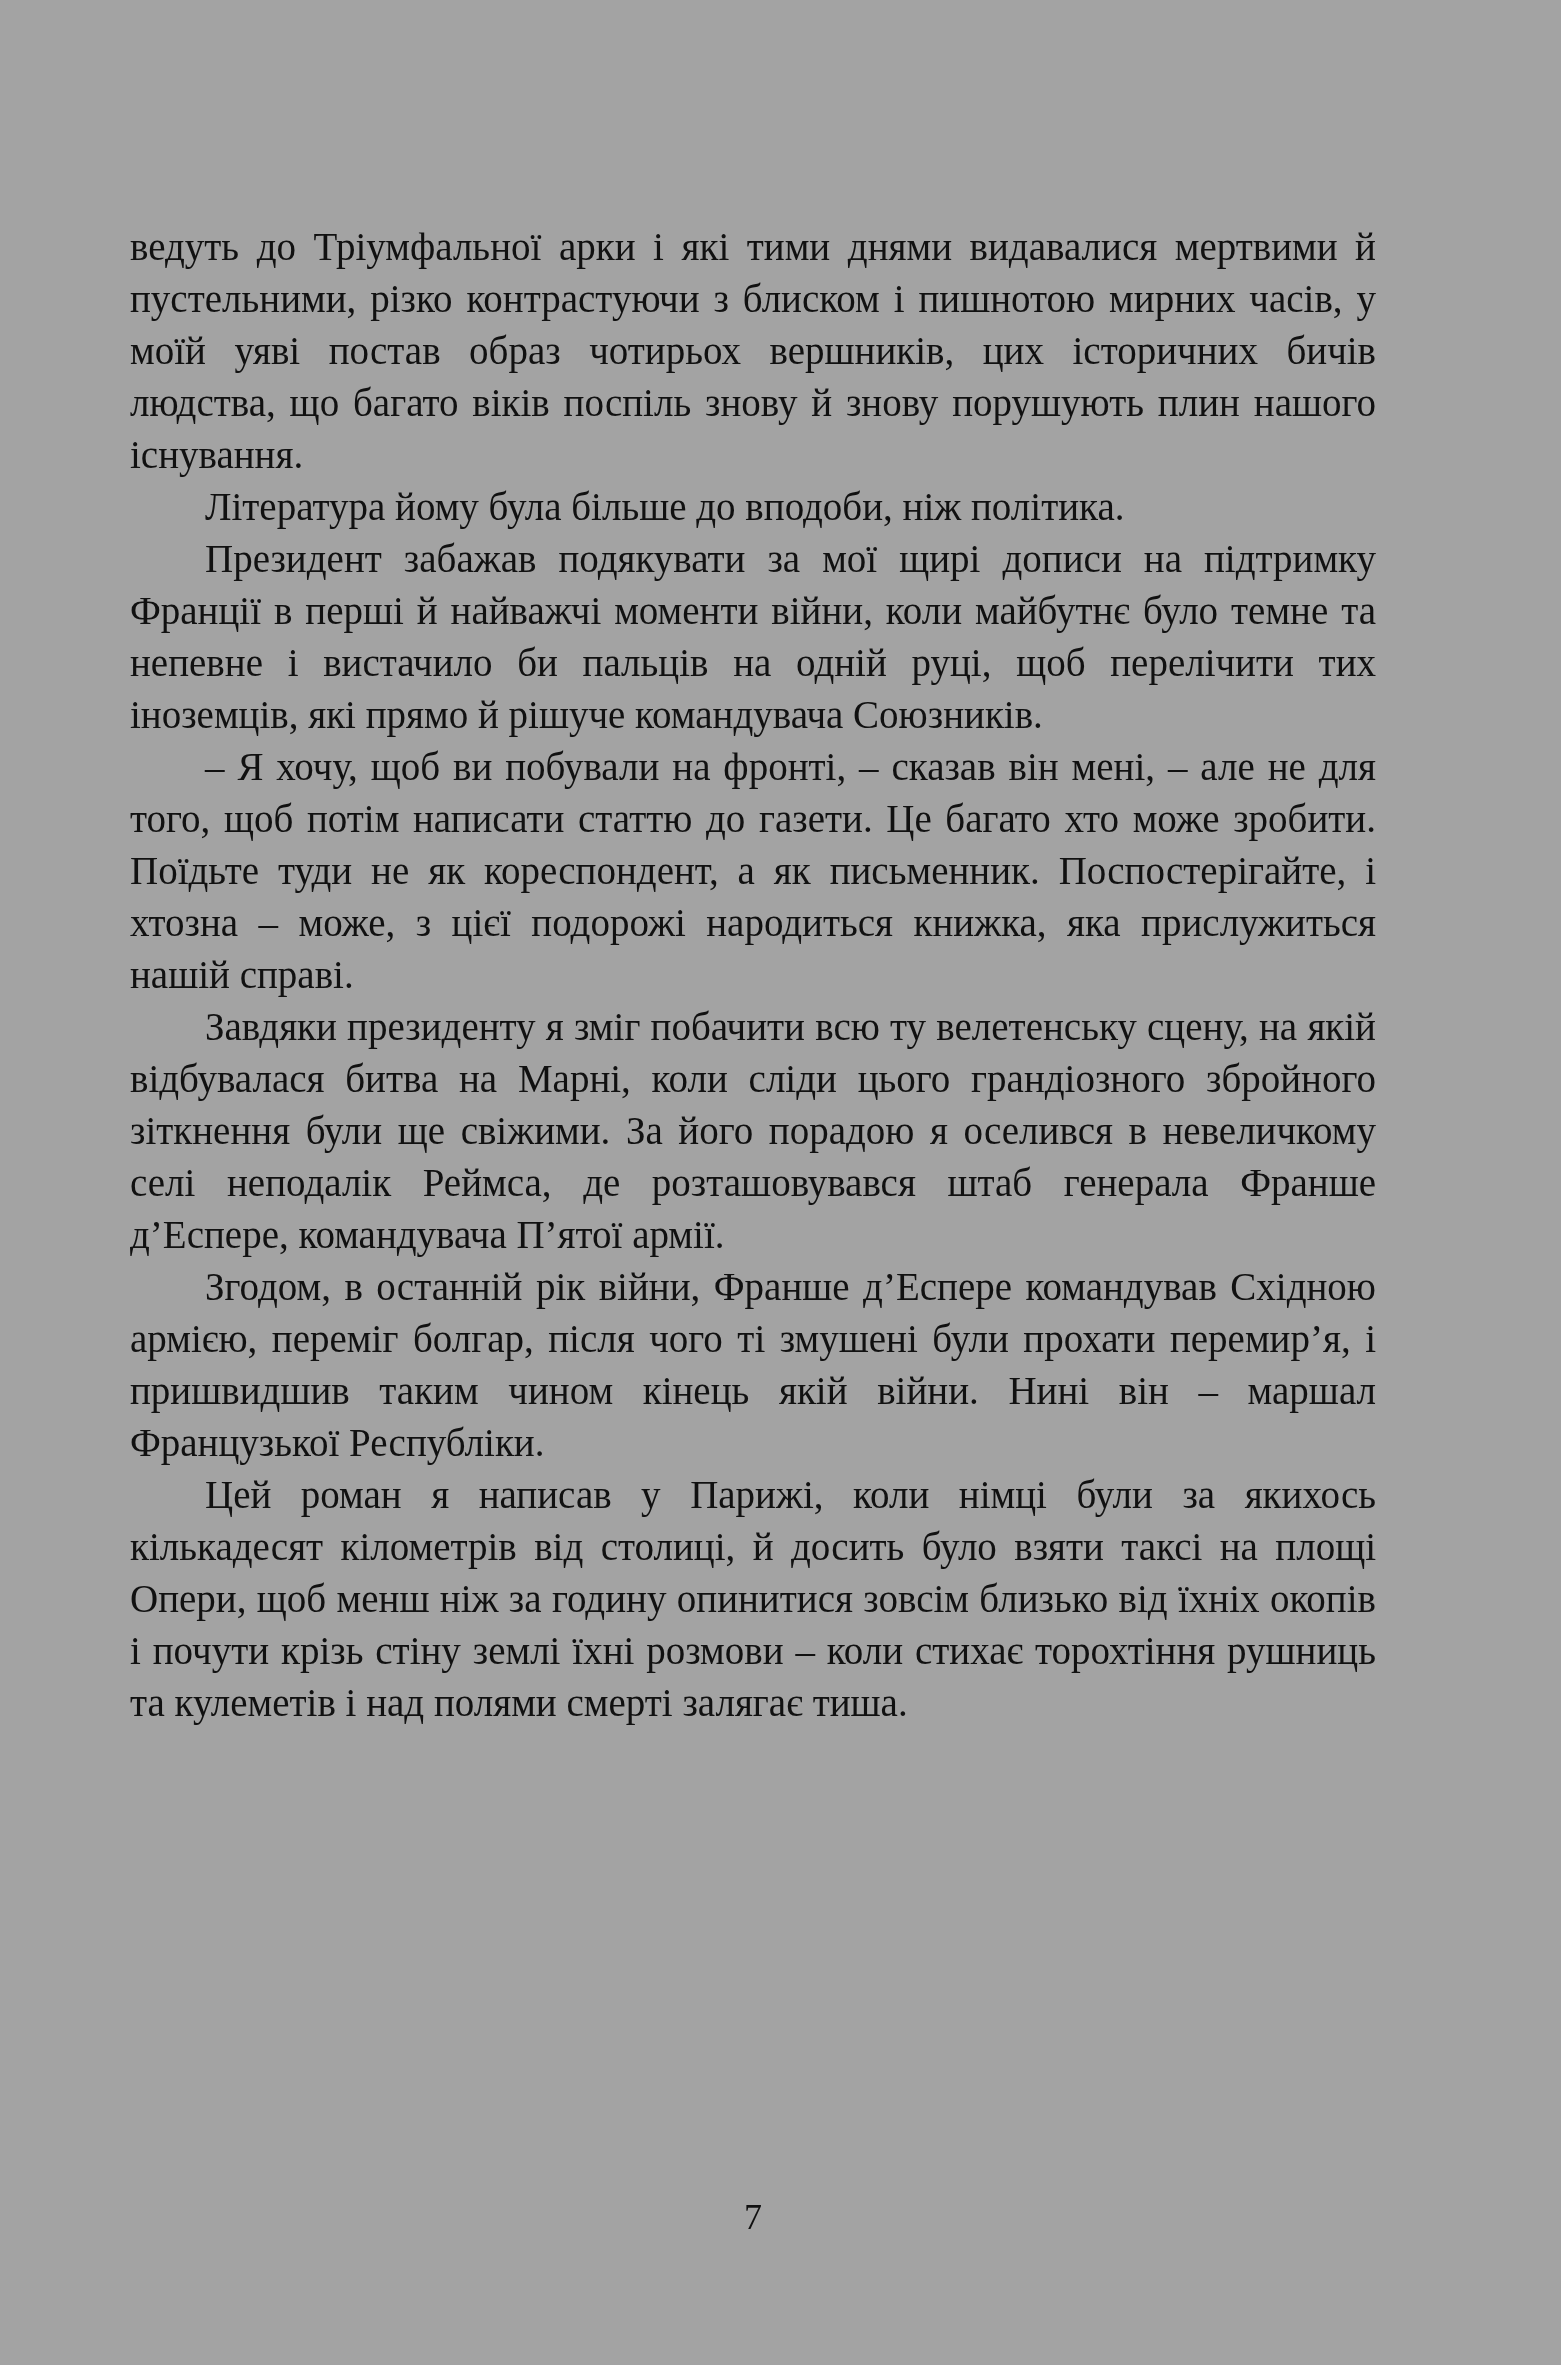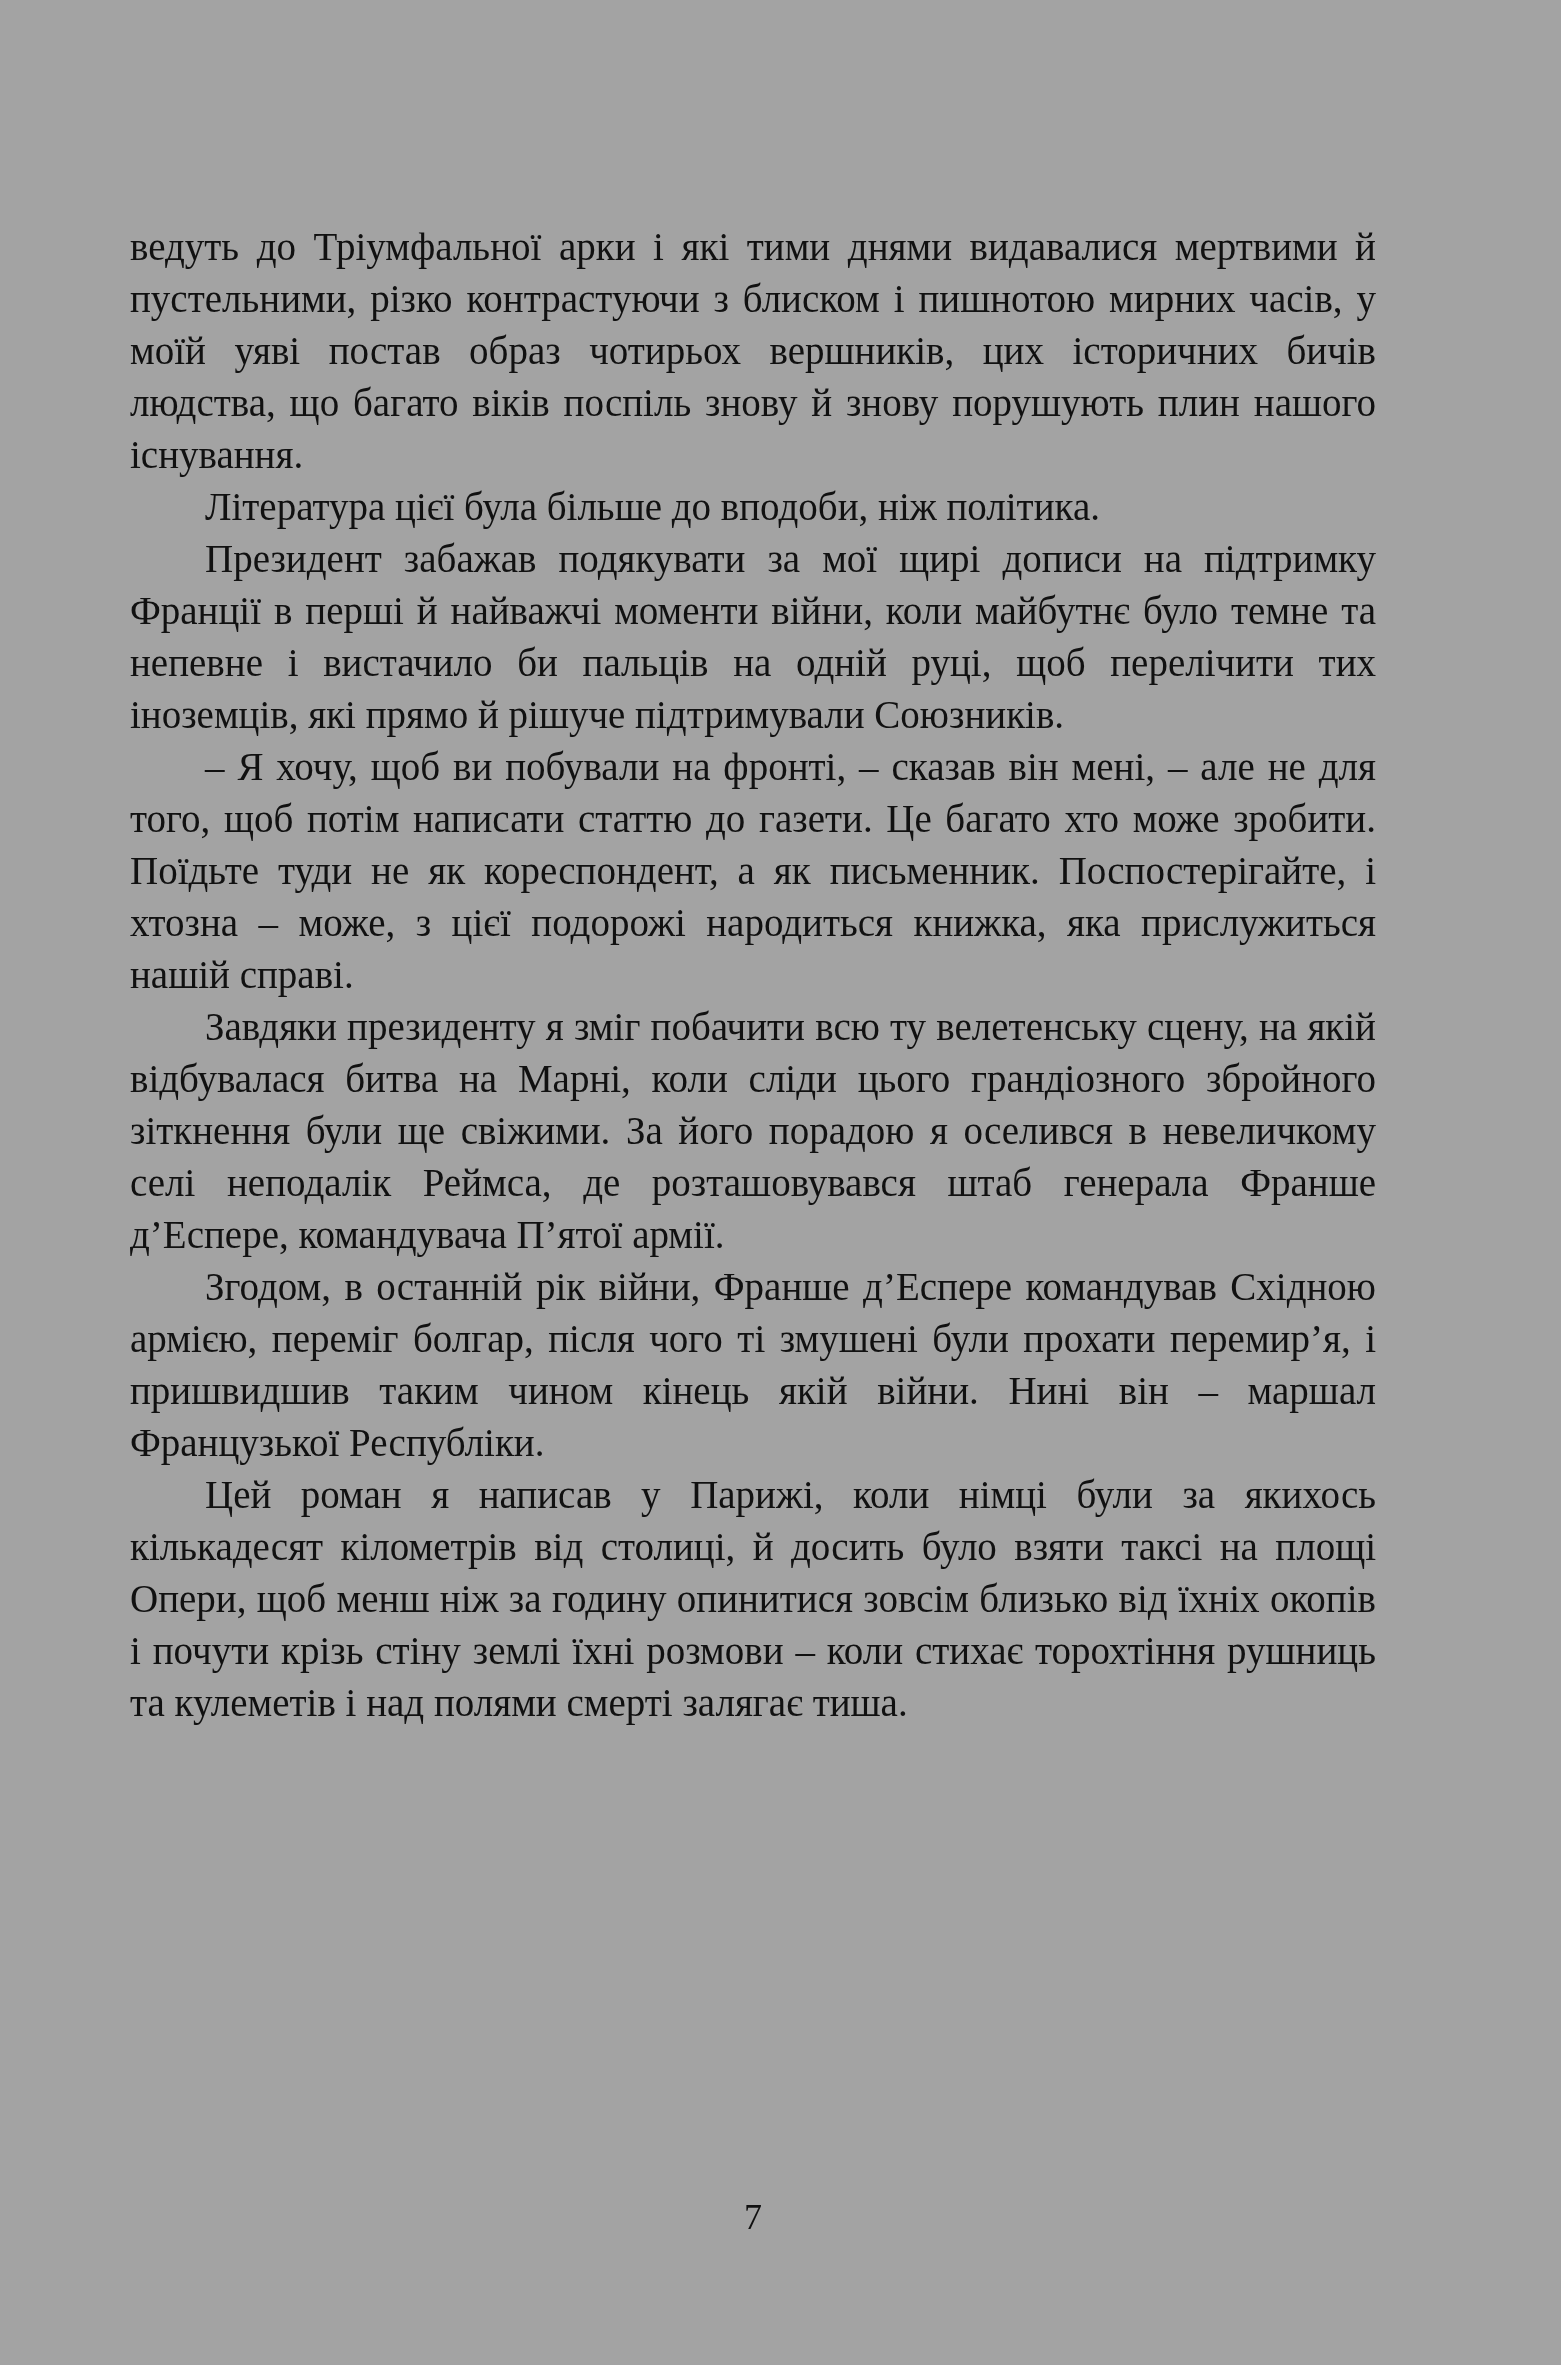--- a/index.html
+++ b/index.html
@@ -45,22 +45,22 @@
     font-size: 36px;
     color: #111111;
   }
 </style>
 </head>
 <body style="background: rgb(255, 255, 255);">
 
 <div class="page" style="background: #a3a3a3;">
   <div class="text-block" style="color: rgb(17, 17, 17);">
     <p class="no-indent">ведуть до Тріумфальної арки і які тими днями видавалися мертвими й пустельними, різко контрастуючи з блиском і пишнотою мирних часів, у моїй уяві постав образ чотирьох вершників, цих історичних бичів людства, що багато віків поспіль знову й знову порушують плин нашого існування.</p>
-    <p>Література цієї була більше до вподоби, ніж політика.</p>
-    <p>Президент забажав подякувати за мої щирі дописи на підтримку Франції в перші й найважчі моменти війни, коли майбутнє було темне та непевне і вистачило би пальців на одній руці, щоб перелічити тих іноземців, які прямо й рішуче підтримували Союзників.</p>
+    <p>Література йому була більше до вподоби, ніж політика.</p>
+    <p>Президент забажав подякувати за мої щирі дописи на підтримку Франції в перші й найважчі моменти війни, коли майбутнє було темне та непевне і вистачило би пальців на одній руці, щоб перелічити тих іноземців, які прямо й рішуче командувача Союзників.</p>
     <p>– Я хочу, щоб ви побували на фронті, – сказав він мені, – але не для того, щоб потім написати статтю до газети. Це багато хто може зробити. Поїдьте туди не як кореспондент, а як письменник. Поспостерігайте, і хтозна – може, з цієї подорожі народиться книжка, яка прислужиться нашій справі.</p>
     <p>Завдяки президенту я зміг побачити всю ту велетенську сцену, на якій відбувалася битва на Марні, коли сліди цього грандіозного збройного зіткнення були ще свіжими. За його порадою я оселився в невеличкому селі неподалік Реймса, де розташовувався штаб генерала Франше д’Еспере, командувача П’ятої армії.</p>
     <p>Згодом, в останній рік війни, Франше д’Еспере командував Східною армією, переміг болгар, після чого ті змушені були прохати перемир’я, і пришвидшив таким чином кінець якій війни. Нині він – маршал Французької Республіки.</p>
     <p>Цей роман я написав у Парижі, коли німці були за якихось кількадесят кілометрів від столиці, й досить було взяти таксі на площі Опери, щоб менш ніж за годину опинитися зовсім близько від їхніх окопів і почути крізь стіну землі їхні розмови – коли стихає торохтіння рушниць та кулеметів і над полями смерті залягає тиша.</p>
   </div>
   <div class="page-number" style="color: rgb(17, 17, 17);">7</div>
 </div>
 
 
 </body></html>

